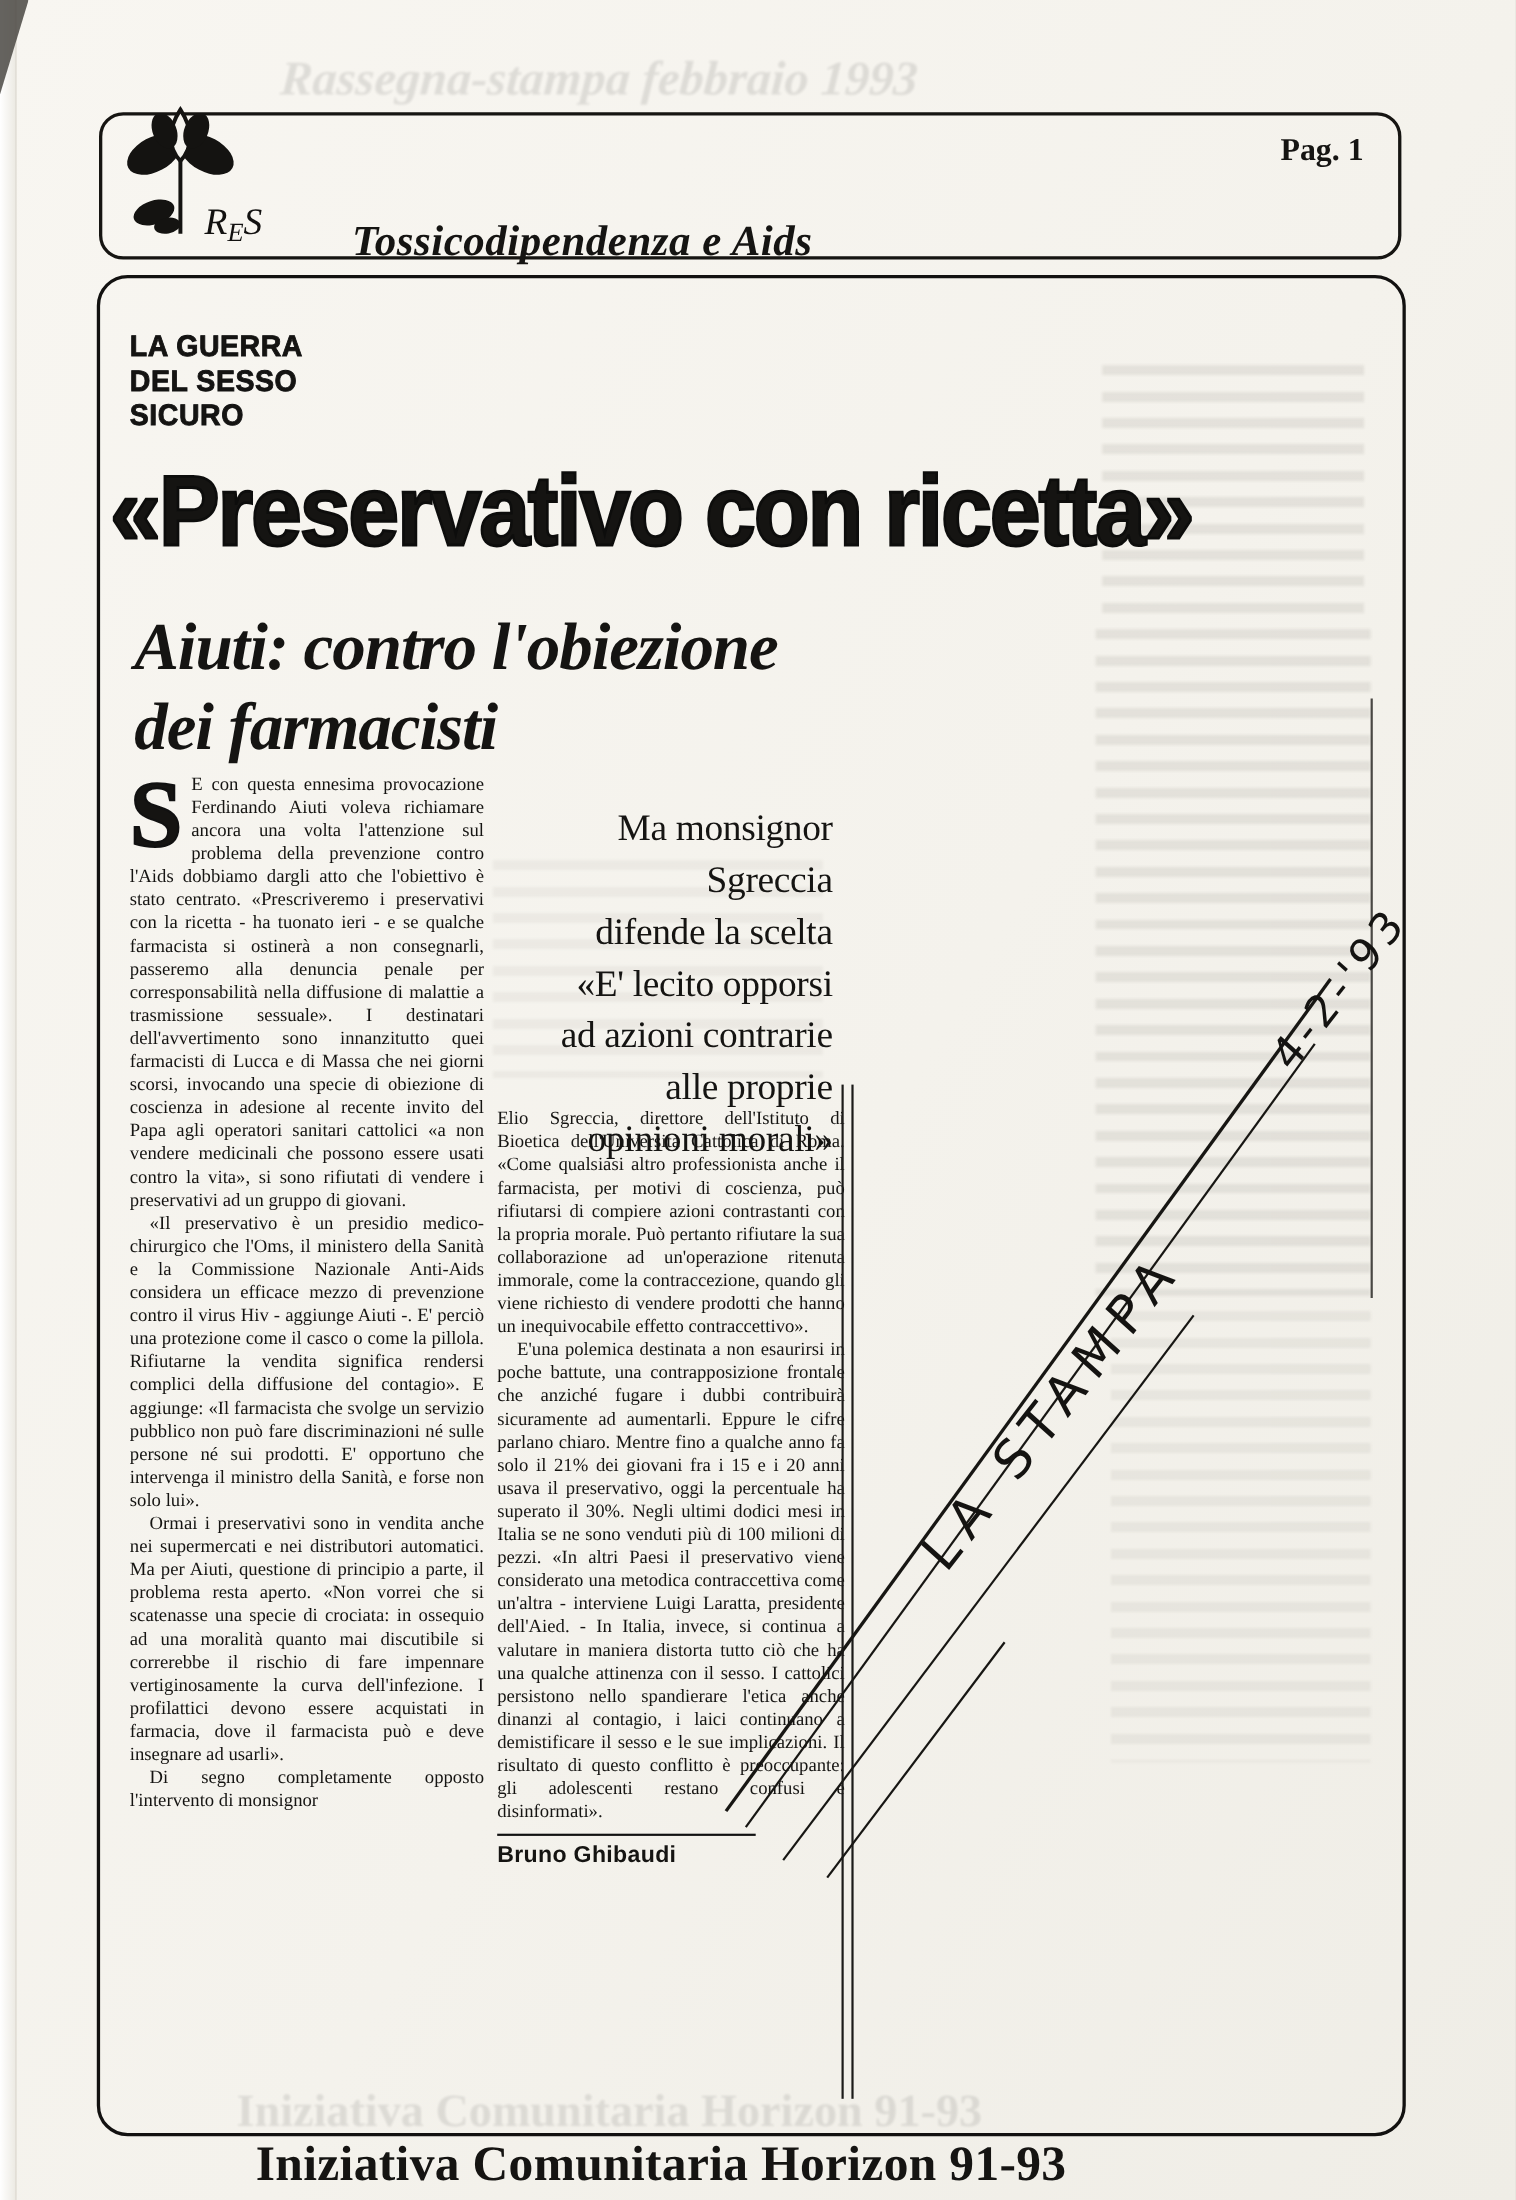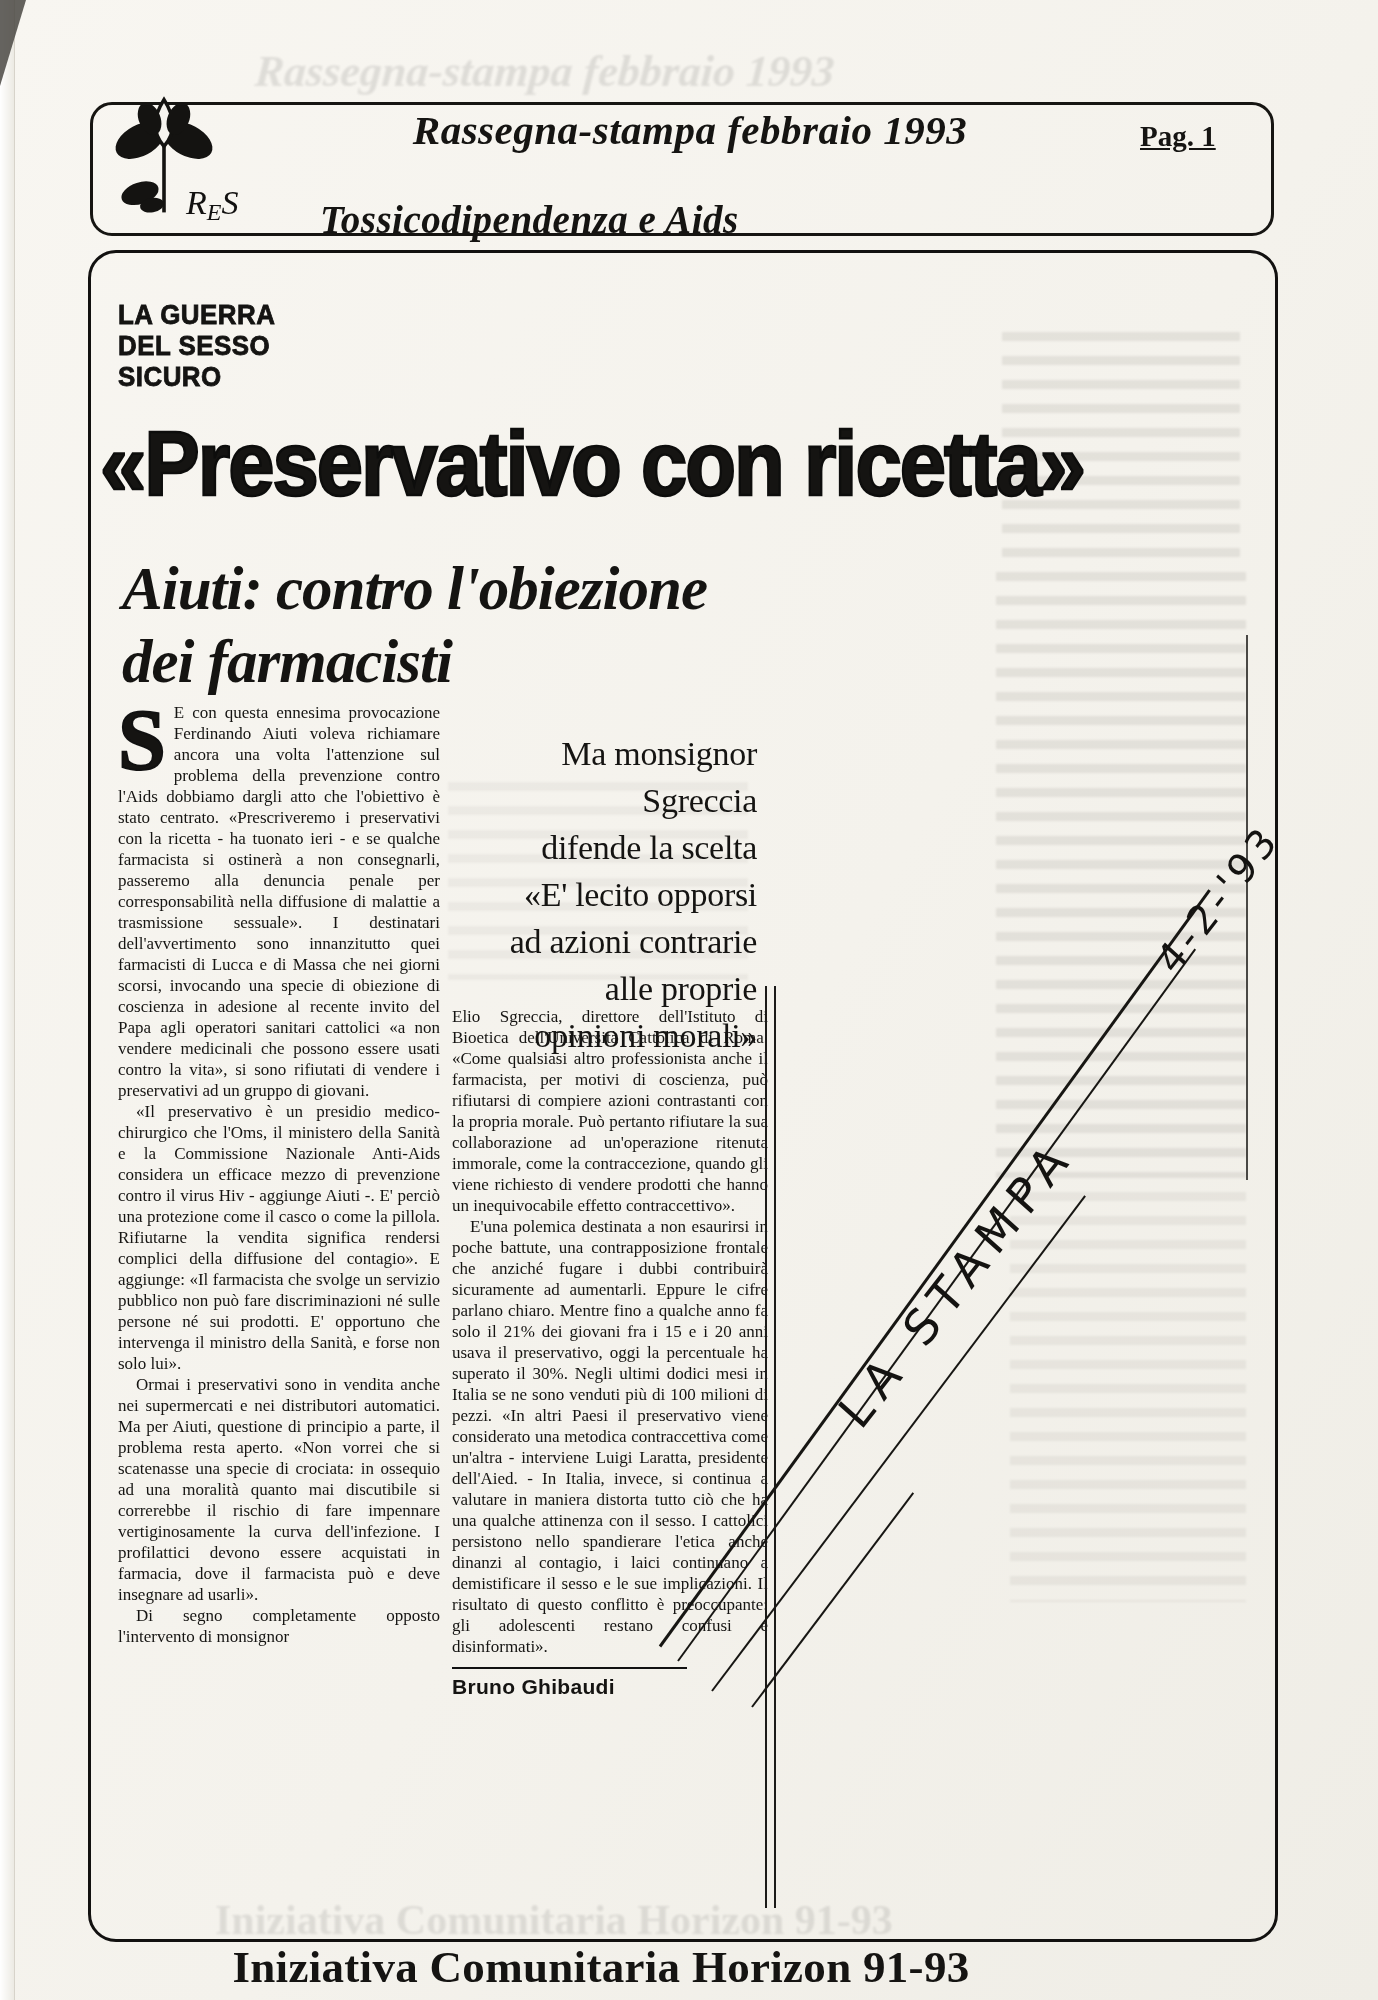--- a/index.html
+++ b/index.html
@@ -22,21 +22,21 @@
   .header-box{position:absolute;left:90px;top:102px;width:1178px;height:128px;
     border:3px solid #161512;border-radius:22px;}
   .logo{position:absolute;left:104px;top:92px;width:170px;height:140px;text-decoration:underline;}
   .logo svg{position:absolute;left:0;top:0;}
   .logo-text{position:absolute;left:82px;top:92px;font:italic 34px "Liberation Serif",serif;color:#121110;}
   .logo-text .mid{font-size:24px;position:relative;top:6px;}
   .title-1{position:absolute;left:320px;top:106px;width:740px;text-align:center;
     font:bold italic 41px "Liberation Serif",serif;letter-spacing:.5px;}
   .title-2{position:absolute;left:320px;top:160px;width:740px;text-align:left;
     font:bold italic 39px "Liberation Serif",serif;letter-spacing:.5px;margin-top:37px;}
-  .page-label{position:absolute;left:1140px;top:120px;font:bold 29px "Liberation Serif",serif;text-decoration:underline;}
+  .page-label{position:absolute;left:1164px;top:120px;font:bold 29px "Liberation Serif",serif;}
   
   .article-box{position:absolute;left:88px;top:250px;width:1184px;height:1686px;
     border:3px solid #121110;border-radius:28px;}
   .kicker{position:absolute;left:118px;top:300px;font:800 27px "Liberation Sans",sans-serif;
     line-height:31px;letter-spacing:.5px;-webkit-text-stroke:.8px #111;transform:scaleX(.96);transform-origin:left top;white-space:pre-line;}
   .dek{position:absolute;left:392px;top:268px;width:870px;font:bold 40px "Liberation Serif",serif;
     line-height:63px;white-space:pre-line;letter-spacing:-.3px;}
   .headline{position:absolute;left:100px;top:412px;width:1170px;
     font:bold 84px "Liberation Sans",sans-serif;letter-spacing:-2px;
     -webkit-text-stroke:2.4px #0d0d0c;transform:scale(.99,1.08);transform-origin:left top;white-space:nowrap;}
@@ -86,21 +86,20 @@
       <ellipse cx="70" cy="40" rx="22" ry="13" transform="rotate(28 70 40)" fill="#141311"></ellipse>
       <path d="M50 6 C41 20 40 34 50 45 C60 34 59 20 50 6 Z" fill="#f6f4ef" stroke="#141311" stroke-width="3"></path>
       <ellipse cx="38" cy="22" rx="9" ry="14" transform="rotate(-22 38 22)" fill="#141311"></ellipse>
       <ellipse cx="62" cy="22" rx="9" ry="14" transform="rotate(22 62 22)" fill="#141311"></ellipse>
       <line x1="50" y1="45" x2="50" y2="100" stroke="#141311" stroke-width="3"></line>
       <ellipse cx="30" cy="84" rx="16" ry="9" transform="rotate(-18 30 84)" fill="#141311"></ellipse>
       <ellipse cx="40" cy="94" rx="10" ry="6" transform="rotate(-10 40 94)" fill="#141311"></ellipse>
     </svg>
     <div class="logo-text"><span>R</span><span class="mid">E</span><span>S</span></div>
   </div>
-  <div class="title-1">Rassegna-stampa febbraio 1993</div>
   <div class="title-2">Tossicodipendenza e Aids</div>
   <div class="page-label">Pag. 1</div>
 
   <div class="article-box"></div>
 
   <div class="ghost-block" style="left:1002px;top:332px;width:238px;height:226px;"></div>
   <div class="ghost-block" style="left:996px;top:572px;width:250px;height:606px;"></div>
   <div class="ghost-block" style="left:1010px;top:1192px;width:236px;height:410px;opacity:.55;"></div>
   <div class="ghost-block" style="left:448px;top:782px;width:300px;height:198px;opacity:.45;"></div>
 

